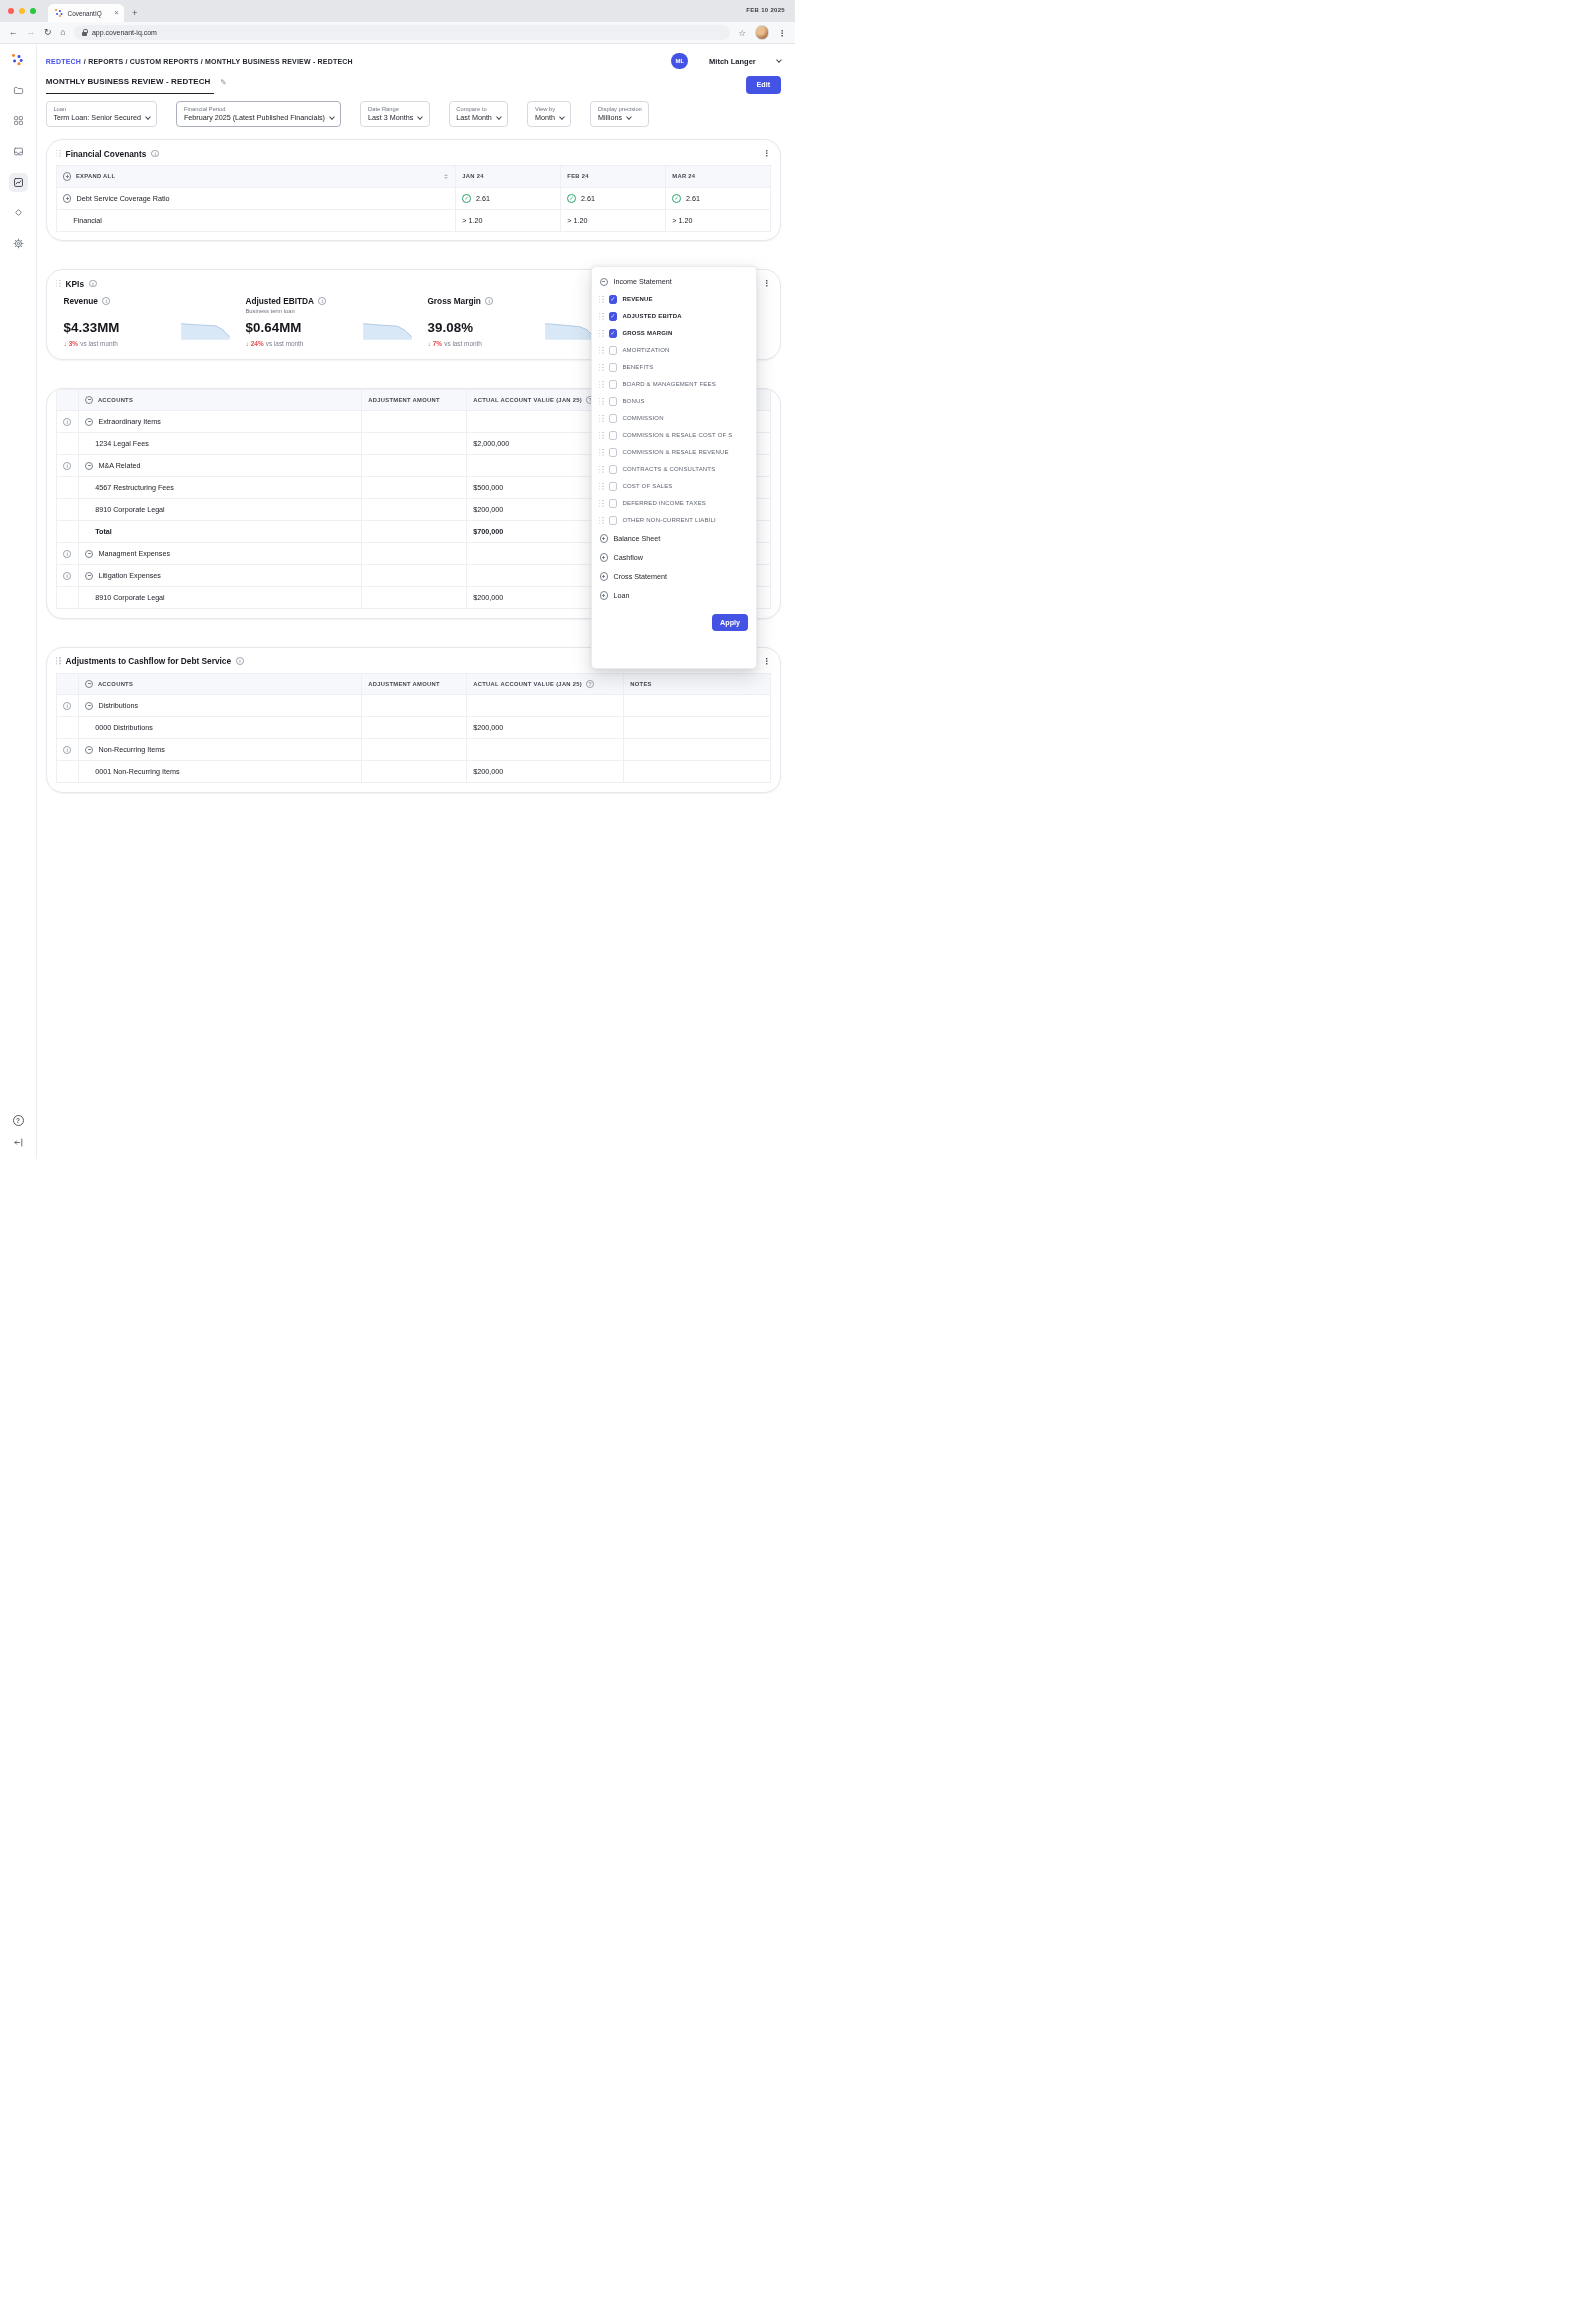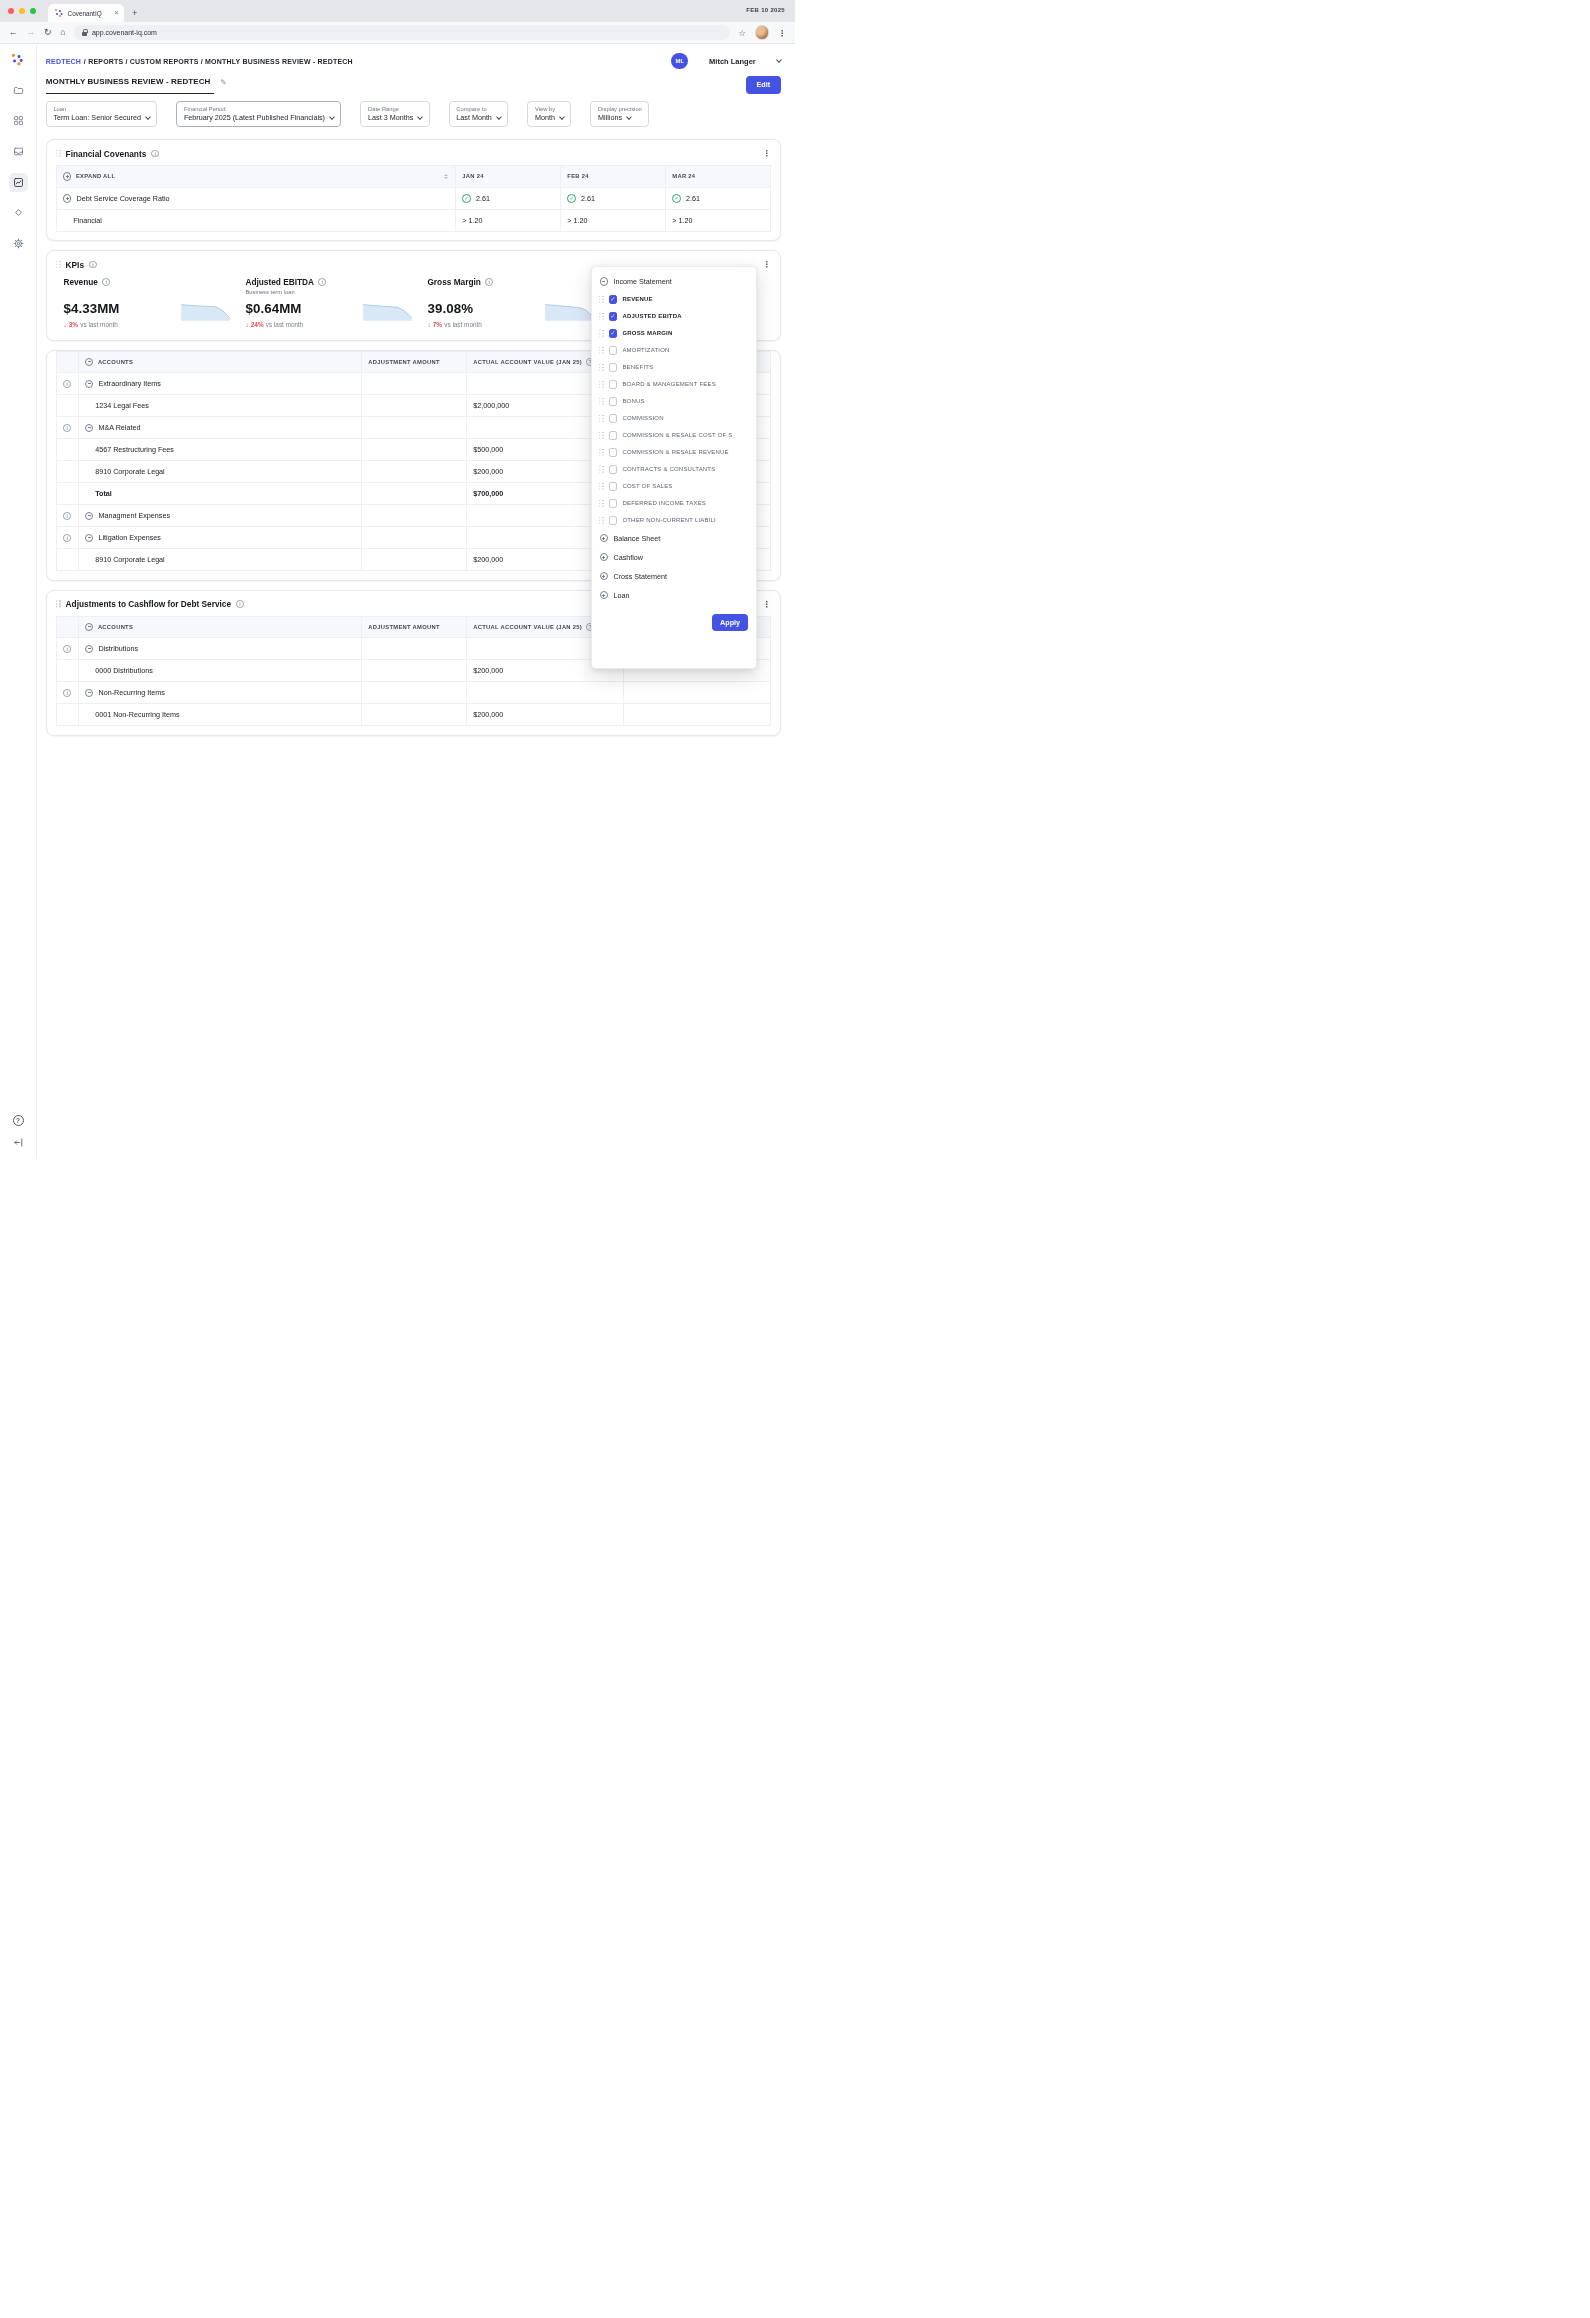--- a/index.html
+++ b/index.html
@@ -66,21 +66,21 @@
   .btn{background:#4553e4;color:#fff;font-size:7.2px;font-weight:600;border:none;border-radius:3.9px;padding:4.4px 10.5px;cursor:pointer;font-family:inherit}
 
   
   .filters{display:flex;gap:19px;margin:7.2px 0 12px}
   .filter{border:0.6px solid #d6d9e0;border-radius:3.9px;padding:3.3px 6.6px 3.9px;background:#fff}
   .filter.hl{border-color:#a9afbc}
   .filter-label{font-size:5.8px;color:#707684;margin-bottom:1.7px}
   .filter-value{display:flex;align-items:center;gap:5px;font-size:7.2px;font-weight:500;color:#1b1e24;white-space:nowrap}
 
   
-  .card{border:0.6px solid #e6e8ee;border-radius:8px;background:#fff;box-shadow:0 0.6px 1.7px rgba(20,24,40,.05);margin-bottom:9px}
+  .card{border:0.6px solid #e6e8ee;border-radius:17px;background:#fff;box-shadow:0 0.6px 1.7px rgba(20,24,40,.05);margin-bottom:28px}
   .card-head{display:flex;align-items:center;gap:5px;padding:8.3px 8.8px 6.6px}
   .card-title{font-size:8.3px;font-weight:700;color:#16181e}
   .kebab{margin-left:auto;color:#565b66;font-size:8.3px;font-weight:700;line-height:1}
   .kebab::before{content:"⋮"}
   .drag{width:5px;height:7.2px;position:relative;flex:none}
   .drag::before,.drag::after{content:"";position:absolute;top:0;width:1.3px;height:1.3px;border-radius:50%;background:#c6cad2;box-shadow:0 2.8px 0 #c6cad2,0 5.5px 0 #c6cad2}
   .drag::before{left:0}.drag::after{right:0}
   .info{width:7.7px;height:7.7px;border-radius:50%;border:0.7px solid #9aa0ab;color:#8e94a0;font-size:5px;font-weight:700;display:inline-flex;align-items:center;justify-content:center;flex:none}
   .info::before{content:"i"}
   .q{width:7.7px;height:7.7px;border-radius:50%;border:0.7px solid #9aa0ab;color:#8e94a0;font-size:5px;font-weight:700;display:inline-flex;align-items:center;justify-content:center;flex:none}
@@ -117,21 +117,21 @@
   .kpi-value{font-size:13.3px;font-weight:700;letter-spacing:0.1px;margin-top:2.8px;color:#14161b}
   .kpi-delta{margin-top:5px;font-size:6.4px;color:#7b808b;display:flex;align-items:center;gap:2.2px}
   .d-red{color:#e5484d;font-weight:700}
   .d-arrow{color:#e5484d;font-weight:700}
   .d-arrow::before{content:"↓"}
   .spark{align-self:flex-end;margin-bottom:4.4px;flex:none}
 
   
   .picker{position:absolute;left:591px;top:266px;width:166px;height:403px;background:#fff;border:0.6px solid #e9ebf0;border-radius:4.4px;
           box-shadow:0 7.7px 20px rgba(18,22,33,.15),0 1.7px 5.5px rgba(18,22,33,.08);padding:5px 0 7.7px;z-index:60;display:flex;flex-direction:column}
-  .pick-group{display:flex;align-items:center;gap:5.5px;padding:5px 7.7px;font-size:7.2px;font-weight:500;color:#1d2027}
+  .pick-group{display:flex;align-items:flex-end;gap:5.5px;padding:5px 7.7px;font-size:7.2px;font-weight:500;color:#1d2027}
   .pick-item{display:flex;align-items:center;gap:5px;padding:4.1px 5.5px 4.1px 6.6px;font-size:6px;font-weight:500;letter-spacing:0.2px;color:#5d6370}
   .pick-item.checked{color:#23262e;font-weight:600}
   .pick-item .lbl{white-space:nowrap;overflow:hidden;flex:1;min-width:0}
   .cb{width:8.8px;height:8.8px;border-radius:2.2px;border:0.8px solid #c3c7d1;background:#fff;flex:none;display:flex;align-items:center;justify-content:center}
   .cb.on{background:#4553e4;border-color:#4553e4;color:#fff;font-size:5.8px;font-weight:700}
   .cb.on::before{content:"✓"}
   .apply-row{margin-top:9.4px;padding:0 7.7px;display:flex;justify-content:flex-end}
   .btn.small{padding:3.9px 8.3px}
 
   

